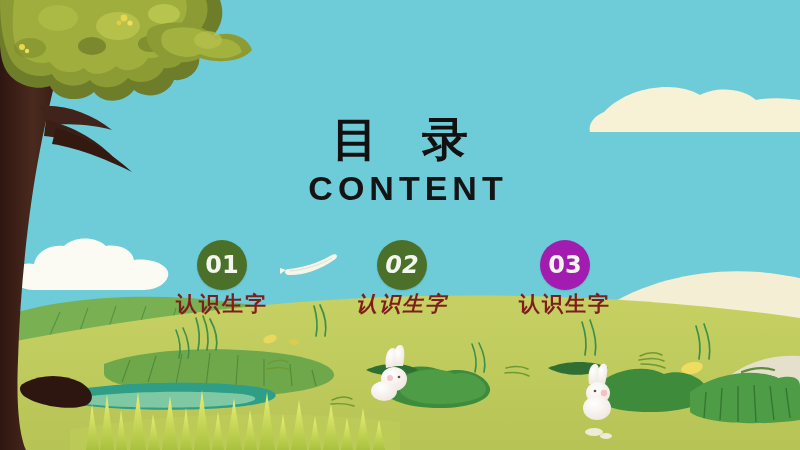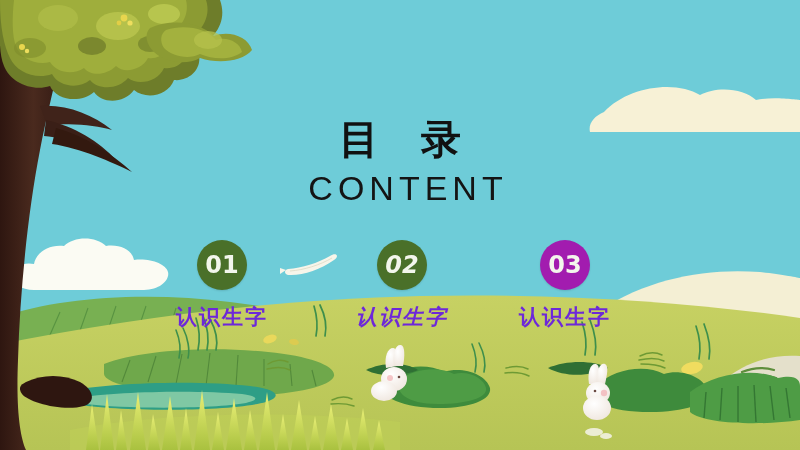--- a/index.html
+++ b/index.html
@@ -14,27 +14,27 @@
   }
   .layer{position:absolute;left:0;top:0;width:800px;height:450px;}
   svg{display:block;}
 
   
   #title-block{
     position:absolute;left:0;top:112px;width:800px;
     text-align:center;z-index:40;
   }
   #main-title{
-    font-size:40px;font-weight:700;color:#111;
+    font-size:46px;font-weight:700;color:#111;
     letter-spacing:14px;line-height:54px;
     margin:0;padding-left:14px;
     font-family:"DejaVu Sans","Liberation Sans",sans-serif;
   }
   #sub-title{
-    font-size:34px;font-weight:400;color:#141414;
+    font-size:34px;font-weight:700;color:#141414;
     letter-spacing:5px;line-height:40px;margin:2px 0 0 0;
     padding-left:16px;
     font-family:"Liberation Sans","DejaVu Sans",sans-serif;
   }
 
   
   #items{
     position:absolute;left:0;top:240px;width:660px;height:100px;z-index:40;
   }
   .item{position:absolute;top:0;width:180px;text-align:center;}
@@ -42,21 +42,21 @@
     width:50px;height:50px;border-radius:50%;
     margin:0 auto;display:flex;align-items:center;justify-content:center;
     box-shadow:0 1px 2px rgba(0,0,0,.12);
   }
   .item-num{
     font-size:24px;font-weight:700;color:#F3F6EC;
     letter-spacing:0px;line-height:24px;
     font-family:"DejaVu Sans","Liberation Sans",sans-serif;
   }
   .item-label{
-    margin-top:15px;font-size:21px;font-weight:700;color:#6d28d9;
+    margin-top:2px;font-size:21px;font-weight:700;color:#7f1d1d;
     letter-spacing:2px;line-height:24px;
     font-family:"DejaVu Sans","Liberation Sans",sans-serif;
   }
 </style>
 </head>
 <body>
 
 <div id="slide" style="background: rgb(110, 204, 216);">
 
   <svg class="layer" width="800" height="450" viewBox="0 0 800 450" xmlns="http://www.w3.org/2000/svg">

